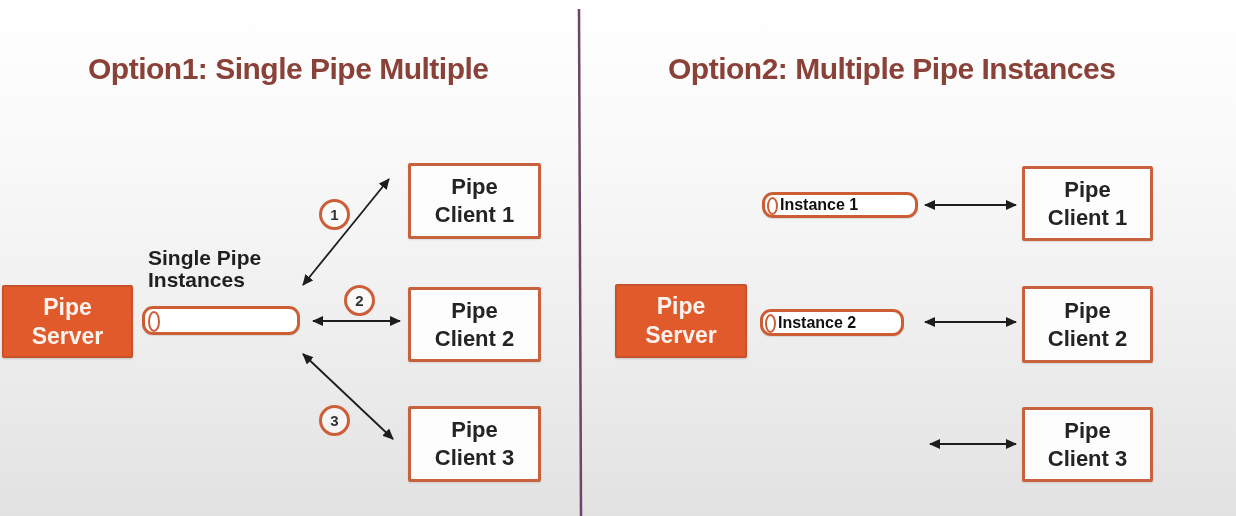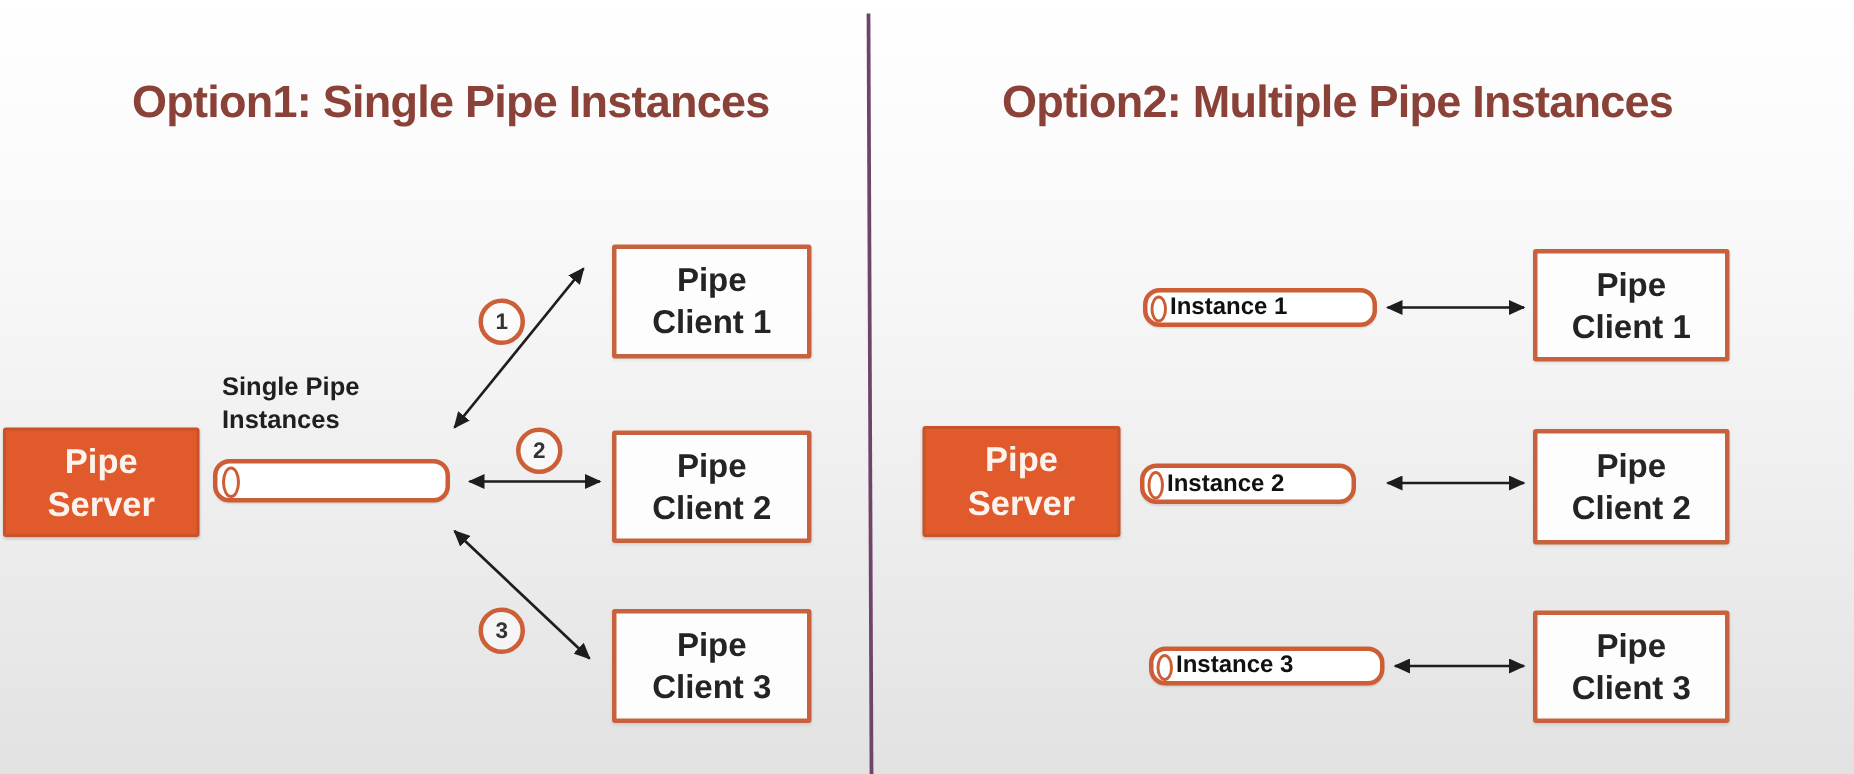--- a/index.html
+++ b/index.html
@@ -46,39 +46,39 @@
     border:2px solid #cd5d35;
     border-radius:50%;
     background:#fff;
   }
   .pipe-text{
     position:absolute;left:15px;top:0;bottom:0;
     display:flex;align-items:center;
     font-size:16px;font-weight:bold;color:#111;white-space:nowrap;
   }
   .pipe-label{
-    font-size:17px;font-weight:bold;color:#1f1f1f;line-height:22px;white-space:nowrap;
+    font-size:21px;font-weight:bold;color:#1f1f1f;line-height:22px;white-space:nowrap;
   }
   .badge{
     width:25px;height:25px;
     border:3px solid #cc5f38;
     border-radius:50%;
     box-sizing:content-box;
     display:flex;align-items:center;justify-content:center;
     font-size:15px;font-weight:bold;color:#333;
     background:rgba(255,255,255,0.55);
   }
   svg.overlay{position:absolute;left:0;top:0;pointer-events:none;}
 </style>
 </head>
 <body>
 
 <div id="stage">
 
-  <div class="abs panel-title" style="left:88px;top:52px;">Option1: Single Pipe Instances</div>
+  <div class="abs panel-title" style="left:88px;top:52px;">Option1: Single Pipe Multiple</div>
 
   <div class="abs server-box" style="left:2px;top:285px;width:127px;height:69px;">
     <span>Pipe</span>
     <span>Server</span>
   </div>
 
   <div class="abs pipe-label" style="left:148px;top:247px;">
     <div>Single Pipe</div>
     <div>Instances</div>
   </div>
@@ -118,24 +118,20 @@
   </div>
 
   <div class="abs pipe" style="left:762px;top:192px;width:156px;height:26px;">
     <div class="pipe-cap" style="left:2px;top:2px;width:7px;height:14px;"></div>
     <div class="pipe-text">Instance 1</div>
   </div>
   <div class="abs pipe" style="left:760px;top:309px;width:144px;height:27px;">
     <div class="pipe-cap" style="left:2px;top:2px;width:7px;height:15px;"></div>
     <div class="pipe-text">Instance 2</div>
   </div>
-  <div class="abs pipe" style="left:766px;top:431px;width:157px;height:26px;">
-    <div class="pipe-cap" style="left:2px;top:2px;width:7px;height:14px;"></div>
-    <div class="pipe-text">Instance 3</div>
-  </div>
 
   <div class="abs client-box" style="left:1022px;top:166px;width:125px;height:69px;">
     <span>Pipe</span>
     <span>Client 1</span>
   </div>
   <div class="abs client-box" style="left:1022px;top:286px;width:125px;height:71px;">
     <span>Pipe</span>
     <span>Client 2</span>
   </div>
   <div class="abs client-box" style="left:1022px;top:407px;width:125px;height:69px;">

